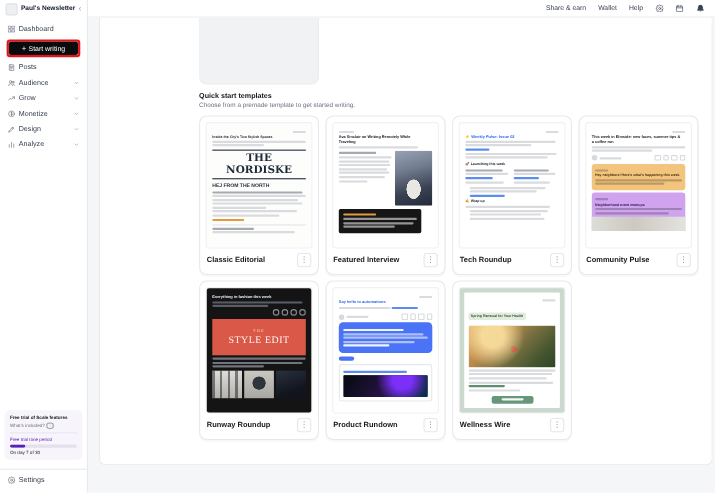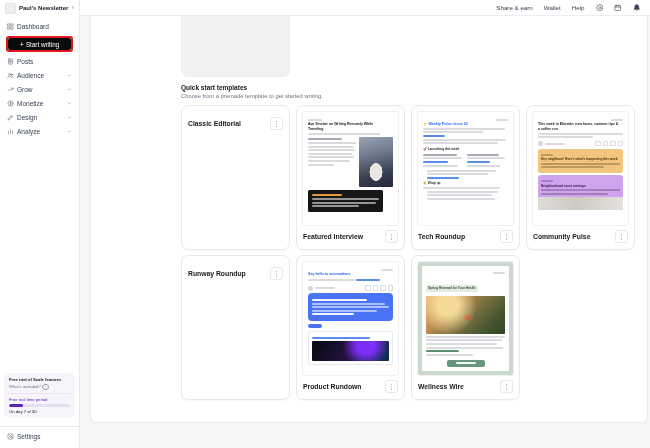--- a/index.html
+++ b/index.html
@@ -304,20 +304,39 @@
     <div class="content">
 
       <div class="cutoff"></div>
 
       <div class="sec-title">Quick start templates</div>
       <div class="sec-sub">Choose from a premade template to get started writing.</div>
 
       <div class="grid">
 
         <div class="tcard">
+          <div class="pv t1">
+            <i class="b r-bar"></i>
+            <div class="t1-kick">Inside the City's Two Stylish Spaces</div>
+            <i class="b" style="width:100%"></i>
+              <i class="b" style="width:55%"></i>
+            <div class="t1-mast">THE NORDISKE</div>
+            <div class="t1-head">HEJ FROM THE NORTH</div>
+            <i class="b d" style="width:96%"></i>
+              <i class="b" style="width:100%"></i>
+              <i class="b" style="width:92%"></i>
+              <i class="b" style="width:97%"></i>
+              <i class="b" style="width:58%"></i>
+            <i class="b" style="width:90%"></i>
+              <i class="b" style="width:72%"></i>
+            <i class="b orange" style="width:34%"></i>
+            <div class="t1-div"></div>
+            <i class="b d" style="width:45%"></i>
+              <i class="b" style="width:88%"></i>
+          </div>
           <div class="tlabel">
             <span class="tname">Classic Editorial</span>
             <button class="dots"></button>
           </div>
         </div>
 
         <div class="tcard">
           <div class="pv">
             <i class="b" style="width:14px"></i>
             <div class="t2-title">Ava Sinclair on Writing Remotely While Traveling</div>
@@ -420,20 +439,43 @@
               <div class="t4-img"></div>
             </div>
           </div>
           <div class="tlabel">
             <span class="tname">Community Pulse</span>
             <button class="dots"></button>
           </div>
         </div>
 
         <div class="tcard">
+          <div class="pv t5">
+            <div class="t5-title">Everything in fashion this week</div>
+            <i class="b" style="width:96%"></i>
+              <i class="b" style="width:60%"></i>
+            <div class="soc">
+                <i></i>
+                <i></i>
+                <i></i>
+                <i></i>
+              </div>
+            <div class="t5-coral">
+              <span class="t5-the">THE</span>
+              <span class="t5-mast">STYLE EDIT</span>
+            </div>
+            <i class="b g2" style="width:100%"></i>
+              <i class="b g2" style="width:96%"></i>
+              <i class="b g2" style="width:55%"></i>
+            <div class="t5-strip">
+              <i class="ph1"></i>
+                <i class="ph2"></i>
+                <i class="ph3"></i>
+            </div>
+          </div>
           <div class="tlabel">
             <span class="tname">Runway Roundup</span>
             <button class="dots"></button>
           </div>
         </div>
 
         <div class="tcard">
           <div class="pv">
             <i class="b r-bar"></i>
             <div class="t6-title">Say hello to automations</div>

